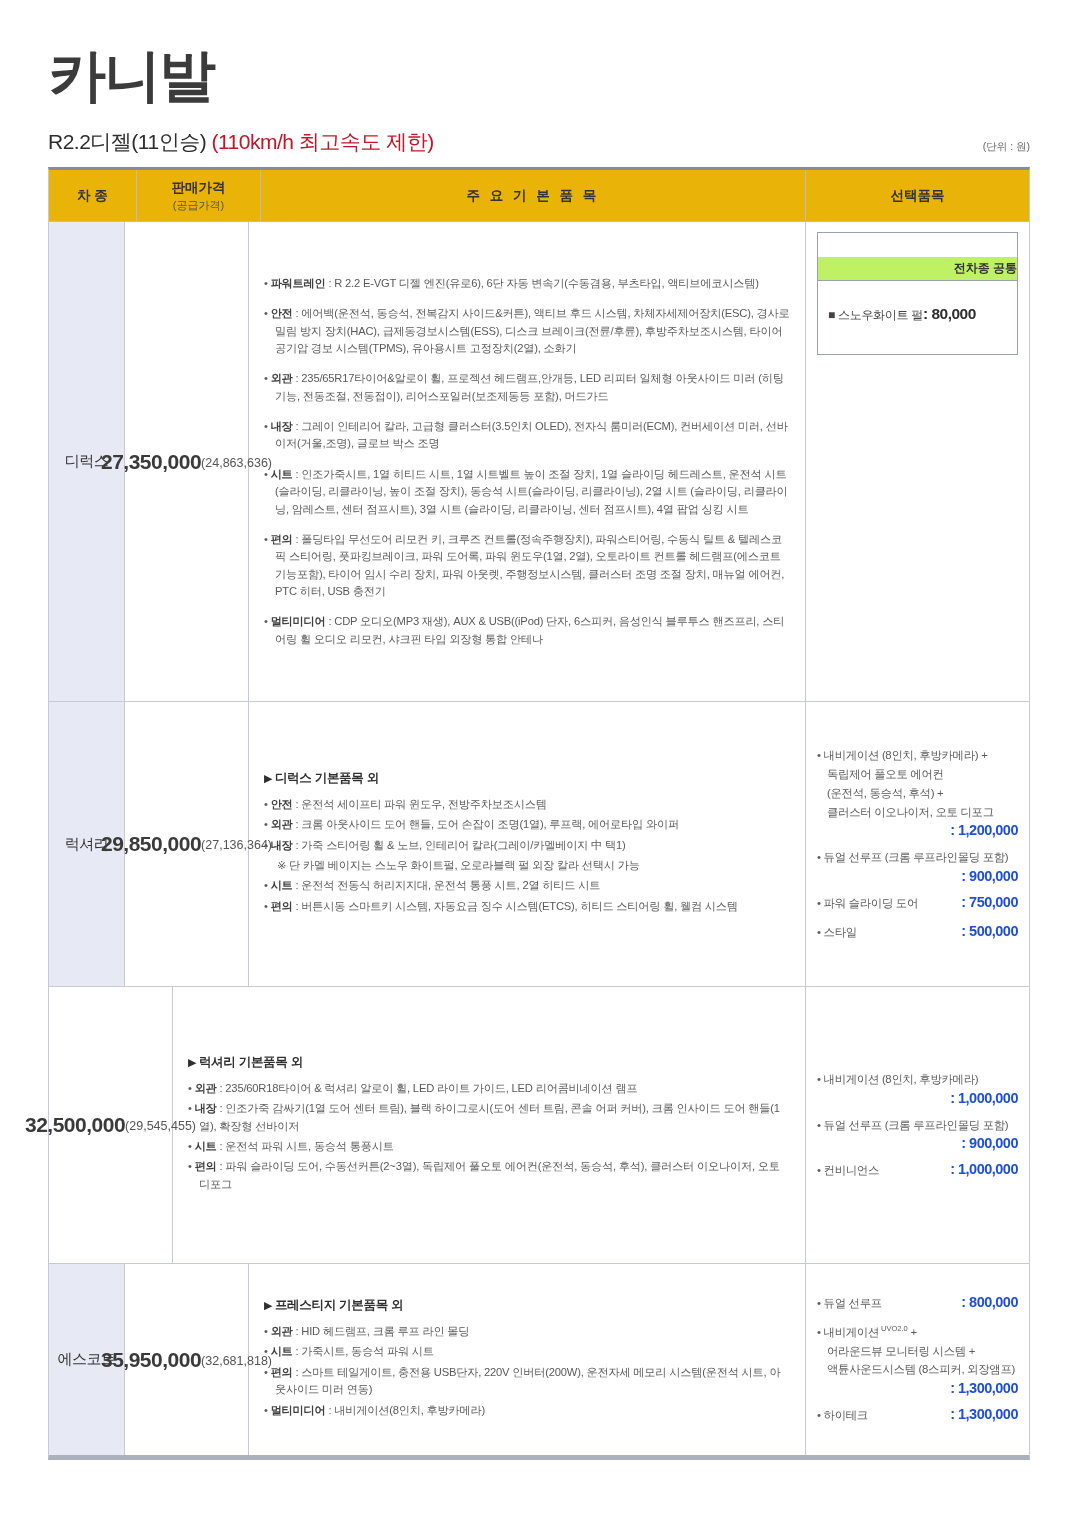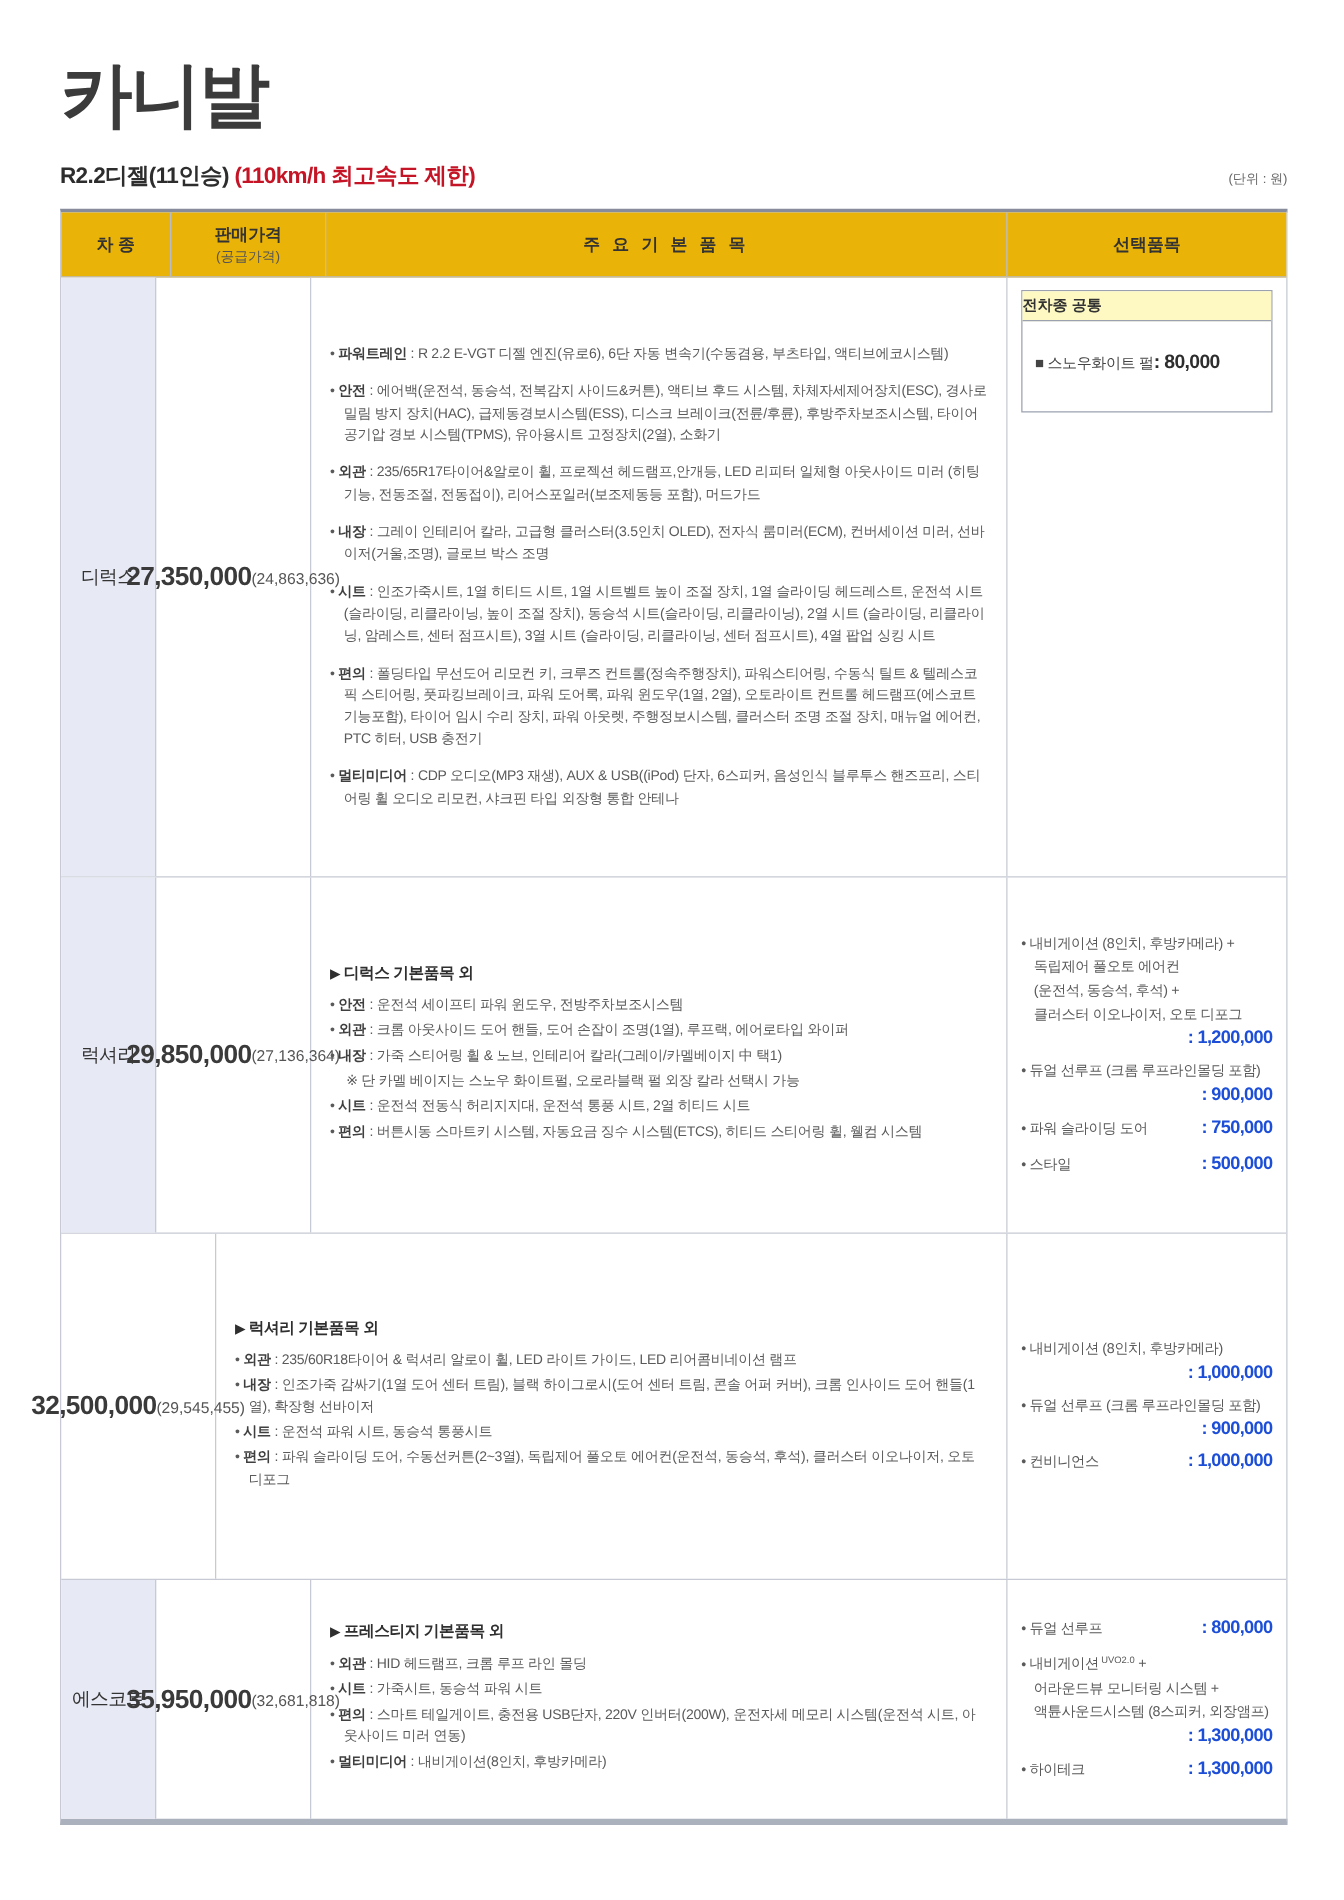--- a/index.html
+++ b/index.html
@@ -1,20 +1,20 @@
 <!DOCTYPE html>
 <html><head>
 <meta charset="utf-8">
 <style>
   html,body{margin:0;padding:0;background:#ffffff;}
   body{width:1075px;height:1520px;position:relative;font-family:"Liberation Sans","DejaVu Sans",sans-serif;color:#444;}
 
   .page-title{position:absolute;left:49px;top:38px;font-size:57px;font-weight:800;color:#3b3b3b;letter-spacing:-2px;}
   .subtitle-row{position:absolute;left:48px;top:128px;width:982px;display:flex;justify-content:space-between;align-items:flex-end;}
-  .subtitle{font-size:18px;font-weight:700;color:#2d2d2d;letter-spacing:-0.5px;}
+  .subtitle{font-size:21px;font-weight:400;color:#2d2d2d;letter-spacing:-0.5px;}
   .subtitle .warn{color:#c41425;}
   .unit-note{font-size:10.5px;color:#666;padding-bottom:2px;}
 
   .table{position:absolute;left:48px;top:167px;width:982px;box-sizing:border-box;
          border-top:3px solid #868c9b;border-bottom:5px solid #abb1bd;
          border-left:1px solid #c7cad4;border-right:1px solid #c7cad4;background:#fff;}
 
   .thead{display:flex;height:52px;background:#eab308;border-bottom:1px solid #b9bdca;box-sizing:border-box;}
   .th{display:flex;flex-direction:column;align-items:center;justify-content:center;
       border-right:1px solid #b9bdca;font-size:13.5px;font-weight:700;color:#333;box-sizing:border-box;}
@@ -53,22 +53,22 @@
   .opt{margin:5px 0;}
   .opt-flex{display:flex;justify-content:space-between;align-items:flex-start;}
   .opt-text{font-size:11.4px;color:#5a5a5a;line-height:1.65;letter-spacing:-0.3px;
             padding-left:10px;text-indent:-10px;white-space:pre-line;}
   .opt-text::before{content:"• ";}
   .opt-price{font-size:14.5px;font-weight:700;color:#1d4ed8;white-space:nowrap;letter-spacing:-0.5px;}
   .opt-price.own{display:block;text-align:right;margin-top:1px;}
   .sup{font-size:7.5px;vertical-align:super;margin-left:2px;letter-spacing:0;}
 
   .common-box{border:1px solid #9ba1ae;margin-top:2px;background:#fff;}
-  .common-box-head{background:#fef9c3;border-bottom:1px solid #9ba1ae;text-align:left;
-                   font-size:12px;font-weight:700;color:#333;padding:3px 0;}
+  .common-box-head{background:#bef264;border-bottom:1px solid #9ba1ae;text-align:right;
+                   font-size:12px;font-weight:700;color:#333;padding:3px 0;margin-top:24px;}
   .common-box-body{padding:24px 10px 30px;display:flex;justify-content:flex-start;align-items:baseline;}
   .common-item{font-size:12px;color:#444;letter-spacing:-0.3px;}
   .common-price{font-size:15.5px;font-weight:700;color:#2e2e2e;letter-spacing:-0.5px;}
 
   .h-r1{height:480px;} .h-r2{height:285px;} .h-r3{height:277px;} .h-r4{height:191px;}
 </style>
 </head>
 <body>
 
 <div class="page-title" data-name="page-title">카니발</div>

